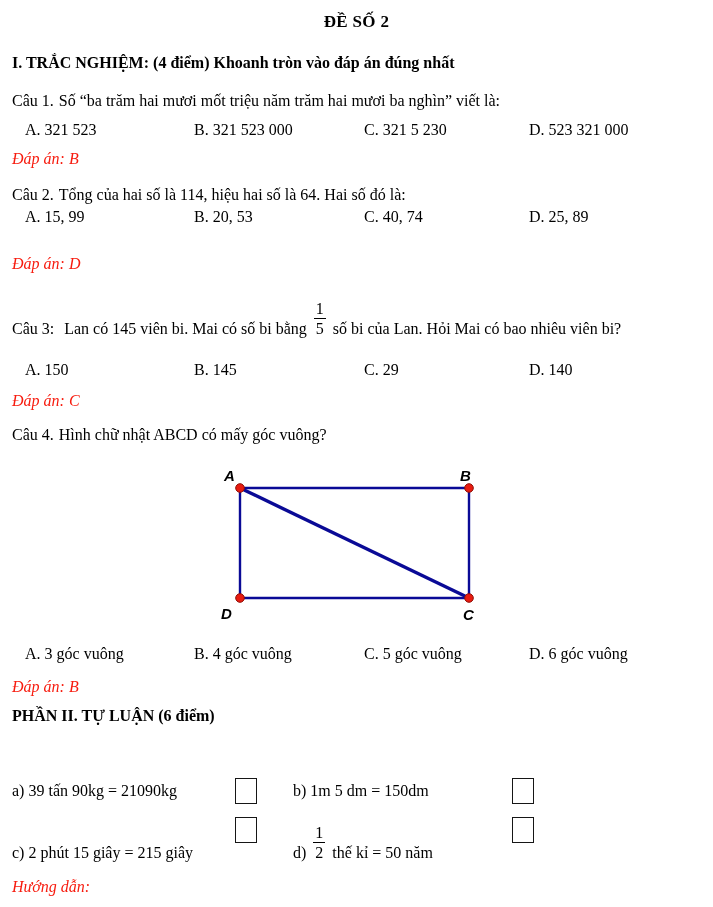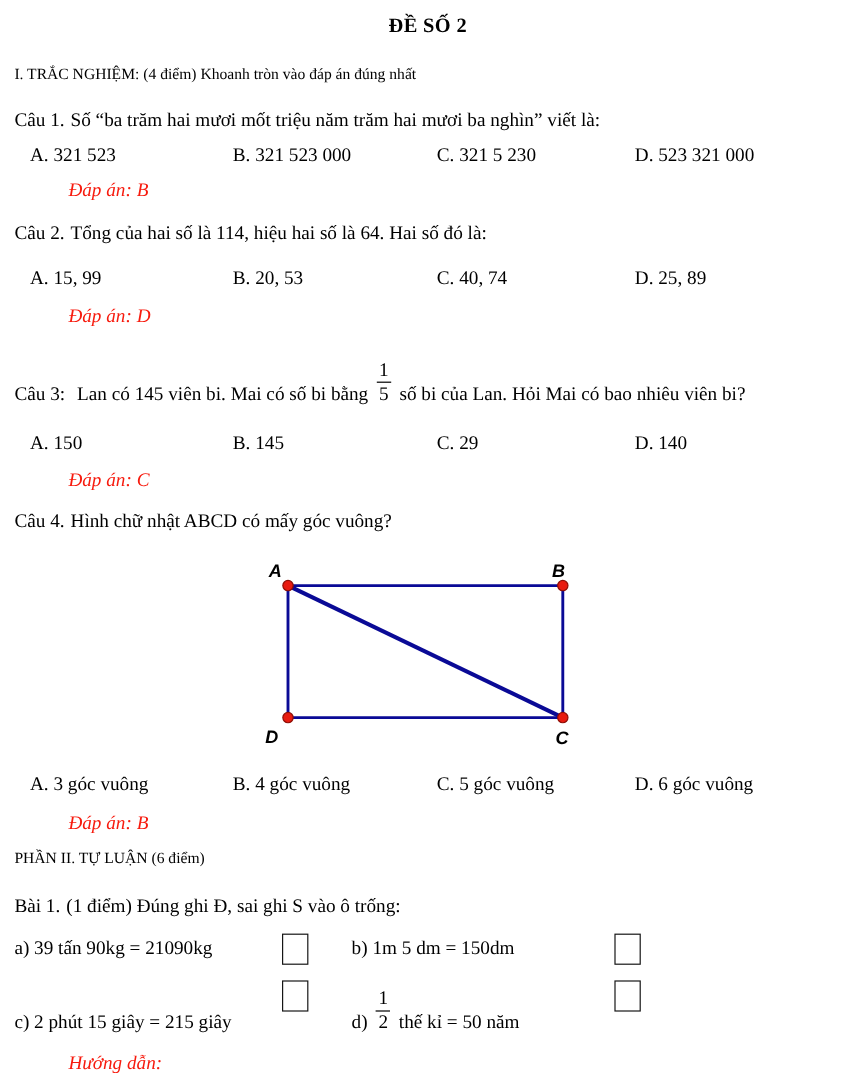--- a/index.html
+++ b/index.html
@@ -14,26 +14,26 @@
     background:#fff;
     font-family:"Liberation Serif","DejaVu Serif",serif;
     font-size:16px;color:#000;
     overflow:hidden;
   }
   .abs{position:absolute;left:12px;white-space:nowrap;}
   .title{
     left:0;width:713px;text-align:center;
     font-weight:bold;font-size:17px;letter-spacing:.3px;
   }
-  .heading{font-weight:normal;font-size:13px;}
+  .heading{font-weight:bold;font-size:16px;}
   .qlabel{font-weight:normal;margin-right:5px;}
   .opts{left:0;width:713px;height:22px;}
   .opts span{position:absolute;white-space:nowrap;top:0;}
   .oA{left:25px}.oB{left:194px}.oC{left:364px}.oD{left:529px}
-  .answer{color:var(--red);font-style:italic;margin-left:45px;}
+  .answer{color:var(--red);font-style:italic;}
   .q3line{display:flex;align-items:flex-end;column-gap:5px;height:52px;}
   .frac{
     display:inline-flex;flex-direction:column;align-items:center;
     line-height:19px;margin:0 2px;
   }
   .frac .num{border-bottom:1.5px solid #000;padding:0 2px;}
   .box{
     position:absolute;width:22px;height:26px;
     border:1.6px solid #161616;background:#fff;box-sizing:border-box;
   }
@@ -62,21 +62,21 @@
     <span class="oA">A. 321 523</span>
     <span class="oB">B. 321 523 000</span>
     <span class="oC">C. 321 5 230</span>
     <span class="oD">D. 523 321 000</span>
   </div>
   <div class="abs answer" style="top:150px">Đáp án: B</div>
 
   <div class="abs" style="top:186px">
     <span class="qlabel">Câu 2.</span><span>Tổng của hai số là 114, hiệu hai số là 64. Hai số đó là:</span>
   </div>
-  <div class="abs opts" style="top:224px">
+  <div class="abs opts" style="top:208px">
     <span class="oA">A. 15, 99</span>
     <span class="oB">B. 20, 53</span>
     <span class="oC">C. 40, 74</span>
     <span class="oD">D. 25, 89</span>
   </div>
   <div class="abs answer" style="top:255px">Đáp án: D</div>
 
   <div class="abs q3line" style="top:286px">
     <span class="qlabel">Câu 3:</span>
     <span>Lan có 145 viên bi. Mai có số bi bằng</span>
@@ -114,23 +114,20 @@
   <div class="abs opts" style="top:645px">
     <span class="oA">A. 3 góc vuông</span>
     <span class="oB">B. 4  góc vuông</span>
     <span class="oC">C. 5 góc vuông</span>
     <span class="oD">D. 6 góc vuông</span>
   </div>
   <div class="abs answer" style="top:678px">Đáp án: B</div>
 
   <div class="abs heading" style="top:707px">PHẦN II. TỰ LUẬN  (6 điểm)</div>
 
-  <div class="abs" style="top:747px">
-    <span class="qlabel">Bài 1.</span><span>(1 điểm) Đúng ghi Đ, sai ghi S vào ô trống:</span>
-  </div>
 
   <div class="abs b1row" style="top:778px;height:30px">
     <span style="left:12px;top:4px">a) 39 tấn 90kg = 21090kg</span>
     <span class="box" style="left:235px;top:0"></span>
     <span style="left:293px;top:4px">b) 1m 5 dm = 150dm</span>
     <span class="box" style="left:512px;top:0"></span>
   </div>
 
   <div class="abs b1row" style="top:817px;height:48px">
     <span class="box" style="left:235px;top:0"></span>

